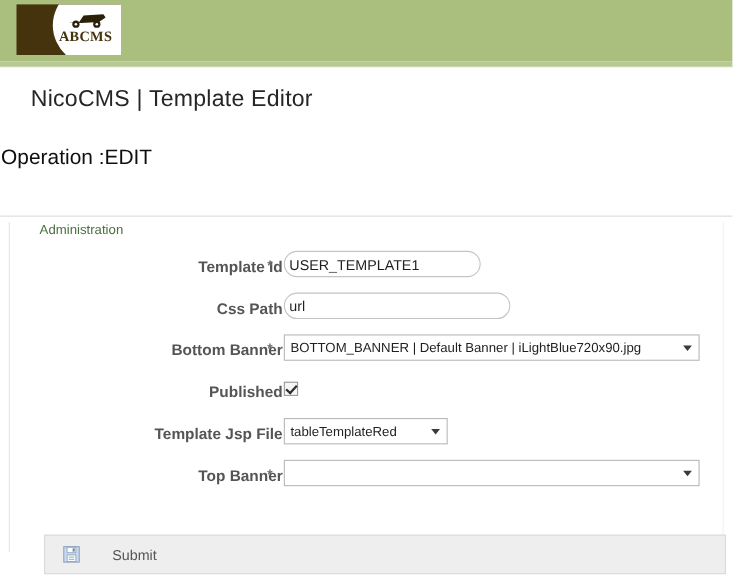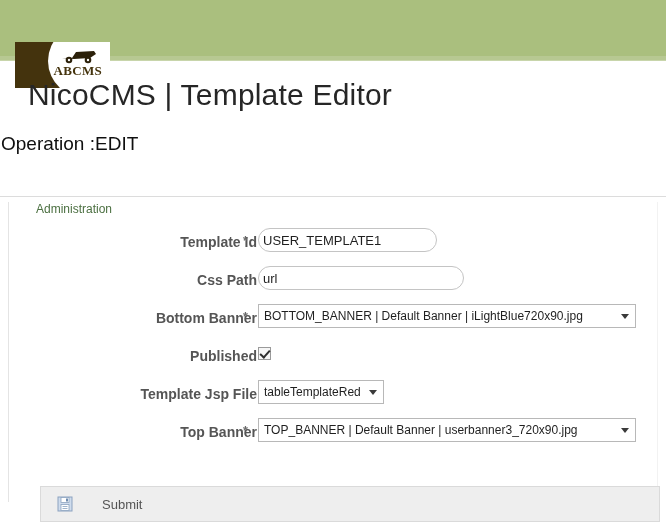--- a/index.html
+++ b/index.html
@@ -36,21 +36,20 @@
 
   
   .logo {
     position: absolute;
     left: 15px;
     top: 4px;
     width: 95px;
     height: 46px;
     background: #44330d;
     overflow: hidden;
-    margin-top: 38px;
   }
   .logo-swoosh {
     position: absolute;
     right: -24px;
     top: -20px;
     width: 86px;
     height: 78px;
     background: #ffffff;
     border-radius: 50%;
   }
@@ -71,21 +70,21 @@
     top: 6px;
     width: 40px;
     height: 16px;
   }
 
   
   .page-title {
     position: absolute;
     left: 28px;
     top: 78px;
-    font-size: 30px;
+    font-size: 21px;
     font-weight: 400;
     color: #262626;
     letter-spacing: 0.2px;
     white-space: nowrap;
   }
   .operation-line {
     position: absolute;
     left: 1px;
     top: 133px;
     font-size: 19px;
@@ -184,21 +183,21 @@
     background: #ffffff;
     font-size: 12px;
     color: #1f1f1f;
     display: flex;
     align-items: center;
     padding: 0 22px 0 5px;
     white-space: nowrap;
     overflow: hidden;
   }
   .sel.w-banner { width: 378px; }
-  .sel.w-jsp { width: 126px; }
+  .sel.w-jsp { width: 149px; }
   .sel-arrow {
     position: absolute;
     right: 6px;
     top: 50%;
     margin-top: -2px;
     width: 0;
     height: 0;
     border-left: 4px solid transparent;
     border-right: 4px solid transparent;
     border-top: 5px solid #3a3a3a;
@@ -321,21 +320,20 @@
       </div>
     </div>
   </div>
 
 
   <div class="row">
     <div class="label">Top Banner</div>
     <div class="req">*</div>
     <div class="field">
       <div class="sel w-banner">
-        <span>TOP_BANNER | Default Banner | userbanner3_720x90.jpg</span>
         <span class="sel-arrow"></span>
       </div>
     </div>
   </div>
 
 </div>
 
 <div class="submit-bar">
   <svg class="save-icon" viewBox="0 0 16 16">
     <rect x="1" y="1" width="14" height="14" fill="#cfdced" stroke="#8ba2bf" stroke-width="1"></rect>

